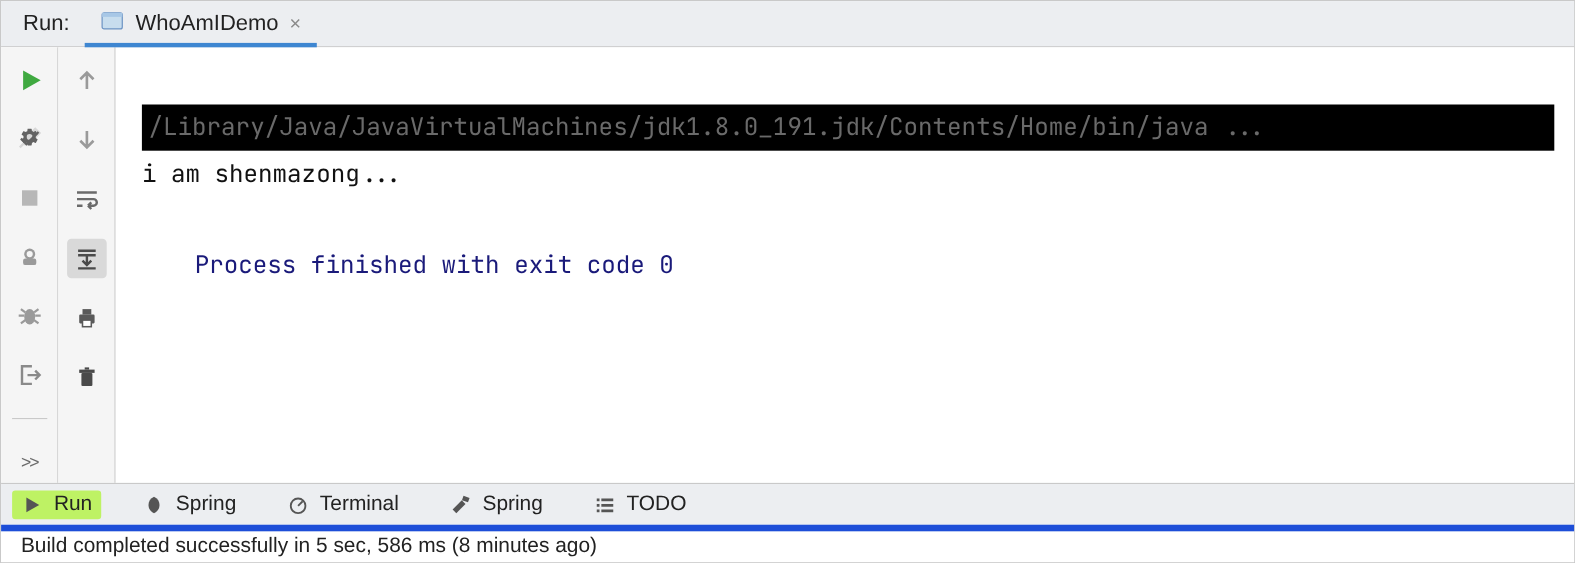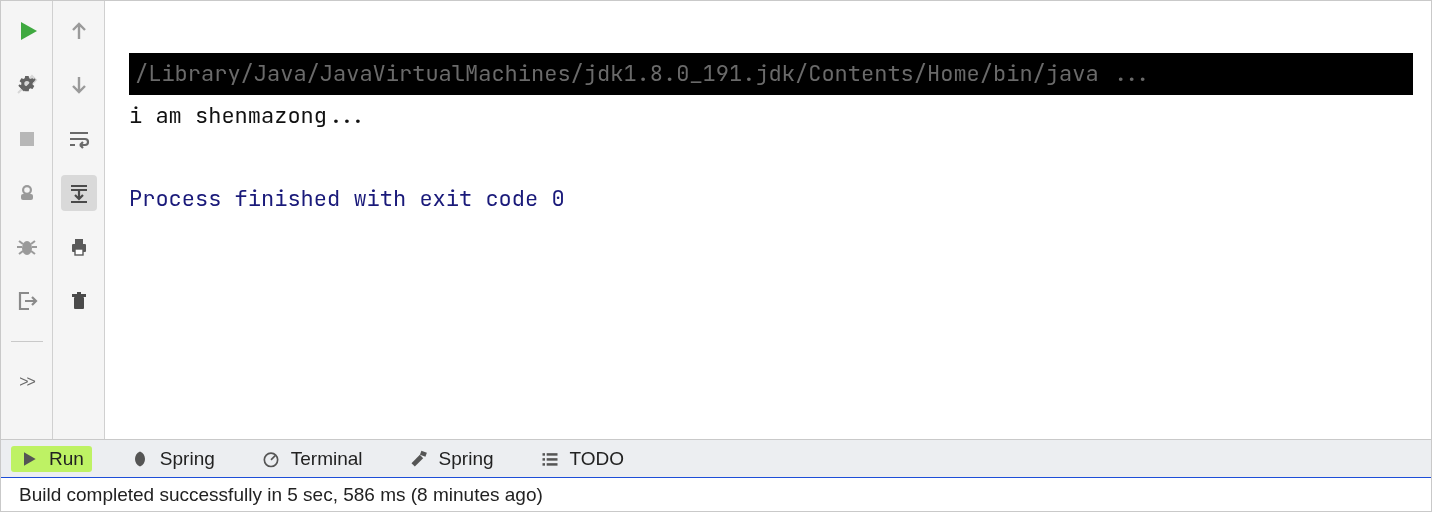--- a/index.html
+++ b/index.html
@@ -17,34 +17,49 @@
   .main { flex:1; display:flex; min-height:0; background:#fff; }
   .gutter-left, .gutter-right { width:52px; background:#f5f5f5; border-right:1px solid #d0d0d0; display:flex; flex-direction:column; align-items:center; padding-top:12px; gap:18px; }
   .gutter-right { border-right:1px solid #d0d0d0; }
   .gbtn { width:36px; height:36px; display:flex; align-items:center; justify-content:center; border-radius:4px; }
   .gbtn.selected { background:#d9d9d9; }
   .gbtn svg { width:24px; height:24px; }
   .gutter-divider { width:32px; height:1px; background:#c9c9c9; margin:4px 0; }
   .console { flex:1; padding:10px 18px 10px 24px; font-family: "JetBrains Mono","Menlo","Consolas",monospace; font-size:22px; line-height:1.9; white-space:pre; overflow:hidden; }
   .line-cmd { background:#000000; color:#6a6a6a; padding:0 6px; display:inline-block; width:100%; }
   .line-out { color:#111; }
-  .line-exit { color:#1a1a7a; }
+  .line-exit { color:#1a1a7a;margin-left:48px; }
   
   .bottombar { display:flex; align-items:center; height:38px; background:#eceef1; border-top:1px solid #c9c9c9; padding:0 10px; gap:30px; font-size:19px; color:#222; }
   .bottombar .panel-btn { display:flex; align-items:center; gap:10px; padding:2px 8px; border-radius:3px; }
   .bottombar .panel-btn.active { background:#bef264; }
   .bottombar svg { width:20px; height:20px; }
   
-  .statusbar { height:34px; display:flex; align-items:center; padding:0 18px; font-size:19px; color:#222; background:#fff; border-top:1px solid #1d4ed8; }
+  .statusbar { height:34px; display:flex; align-items:center; padding:0 18px; font-size:19px; color:#222; background:#fff; border-top:6px solid #1d4ed8; }
 </style>
 </head>
 <body>
 
 <div class="root">
 
+  <div class="topbar">
+    <div class="topbar-label">Run:</div>
+    <div class="tab-row">
+      <div class="tab active">
+        <span class="run-icon">
+          <svg viewBox="0 0 24 24">
+              <rect x="2" y="4" width="20" height="16" rx="2" fill="#c7ddee" stroke="#6d94c4" stroke-width="1.2"></rect>
+              <rect x="2" y="4" width="20" height="4" fill="#a7c7e6"></rect>
+            </svg>
+        </span>
+        <span>WhoAmIDemo</span>
+        <span class="close">×</span>
+      </div>
+    </div>
+  </div>
 
   <div class="main">
 
     <div class="gutter-left">
       <div class="gbtn">
         <svg viewBox="0 0 24 24">
             <path d="M6 3 L22 12 L6 21 Z" fill="#3fa940"></path>
           </svg>
       </div>
       <div class="gbtn">

